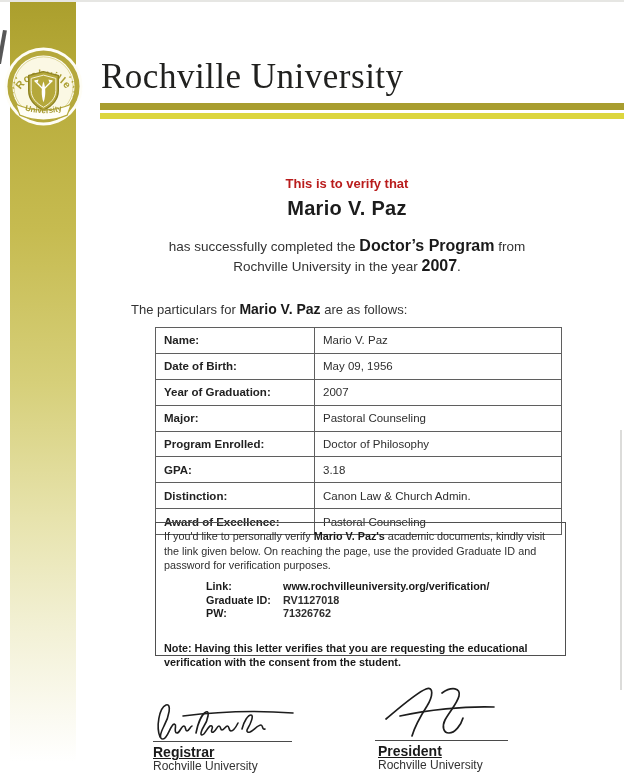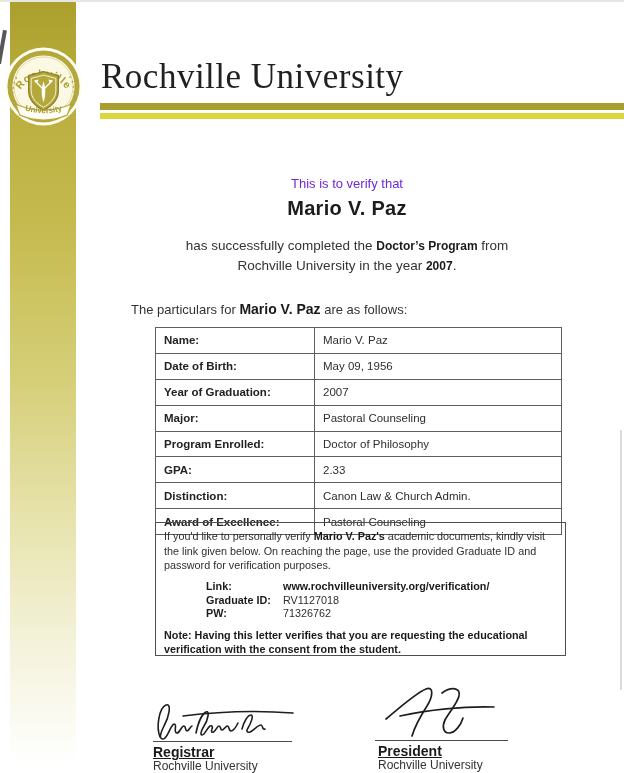--- a/index.html
+++ b/index.html
@@ -28,48 +28,48 @@
   .seal{position:absolute;left:4px;top:47px;width:79px;height:79px;}
   .page-title{
     position:absolute;left:101px;top:57px;
     font-family:"Liberation Serif", serif;
     font-size:35px;color:#21211f;letter-spacing:.5px;white-space:nowrap;
   }
   .rule-dark{position:absolute;left:100px;top:103px;width:524px;height:7px;background:#a89d2f;}
   .rule-bright{position:absolute;left:100px;top:113px;width:524px;height:6px;background:#dcd63e;}
   
   .center-wrap{position:absolute;left:72px;width:550px;text-align:center;}
-  .verify-line{top:176px;font-size:13px;font-weight:normal;color:#6d28d9;}
+  .verify-line{top:176px;font-size:13px;font-weight:bold;color:#b91c1c;}
   .student-name{top:197px;font-size:20px;font-weight:bold;color:#1c1c1c;letter-spacing:.3px;}
   .completion{top:236px;font-size:13.5px;line-height:19px;color:#333;}
-  .completion b{font-size:12px;color:#1a1a1a;}
+  .completion b{font-size:16px;color:#1a1a1a;}
   
   .particulars-heading{position:absolute;left:131px;top:301px;font-size:13px;color:#333;}
   .particulars-heading b{font-size:14px;color:#1a1a1a;}
   table.particulars{
     position:absolute;left:155px;top:327px;width:407px;height:208px;
     border-collapse:collapse;table-layout:fixed;font-size:11.5px;
   }
   table.particulars td{
     border:1px solid #5f5f5f;padding:0 0 0 8px;vertical-align:middle;color:#2e2e2e;
   }
   table.particulars td.lbl{width:150px;font-weight:bold;color:#222;}
   
   .vbox{
     position:absolute;left:155px;top:522px;width:411px;height:134px;
     border:1px solid #4f4f4f;box-sizing:border-box;
     padding:6px 8px 0 8px;font-size:10.8px;line-height:14.6px;color:#2e2e2e;
   }
   .vbox .vline b{color:#1a1a1a;}
   .kv{display:flex;line-height:12.8px;margin-top:1px;padding-left:42px;}
   .kv .k{font-weight:bold;width:77px;flex:none;color:#1a1a1a;}
-  .kv .v{color:#2e2e2e;}
+  .kv .v{color:#2e2e2e;font-weight:bold;}
   .kv .v.bold{font-weight:bold;color:#1a1a1a;}
   .kv-block{margin-top:7px;}
-  .note-block{margin-top:9px;font-weight:bold;line-height:13.6px;color:#1a1a1a;}
+  .note-block{margin-top:22px;font-weight:bold;line-height:13.6px;color:#1a1a1a;}
   
   .sig-img{position:absolute;}
   .sig-rule{position:absolute;height:1px;background:#4a4a4a;}
   .sig-title{position:absolute;font-size:14px;font-weight:bold;color:#1a1a1a;text-decoration:underline;}
   .sig-org{position:absolute;font-size:12px;color:#333;}
 </style>
 </head>
 <body>
 
 <div class="page">
@@ -141,21 +141,21 @@
       <tr>
           <td class="lbl">Major:</td>
           <td class="val">Pastoral Counseling</td>
         </tr>
       <tr>
           <td class="lbl">Program Enrolled:</td>
           <td class="val">Doctor of Philosophy</td>
         </tr>
       <tr>
           <td class="lbl">GPA:</td>
-          <td class="val">2.33</td>
+          <td class="val">3.18</td>
         </tr>
       <tr>
           <td class="lbl">Distinction:</td>
           <td class="val">Canon Law &amp; Church Admin.</td>
         </tr>
       <tr>
           <td class="lbl">Award of Excellence:</td>
           <td class="val">Pastoral Counseling</td>
         </tr>
     </tbody>

